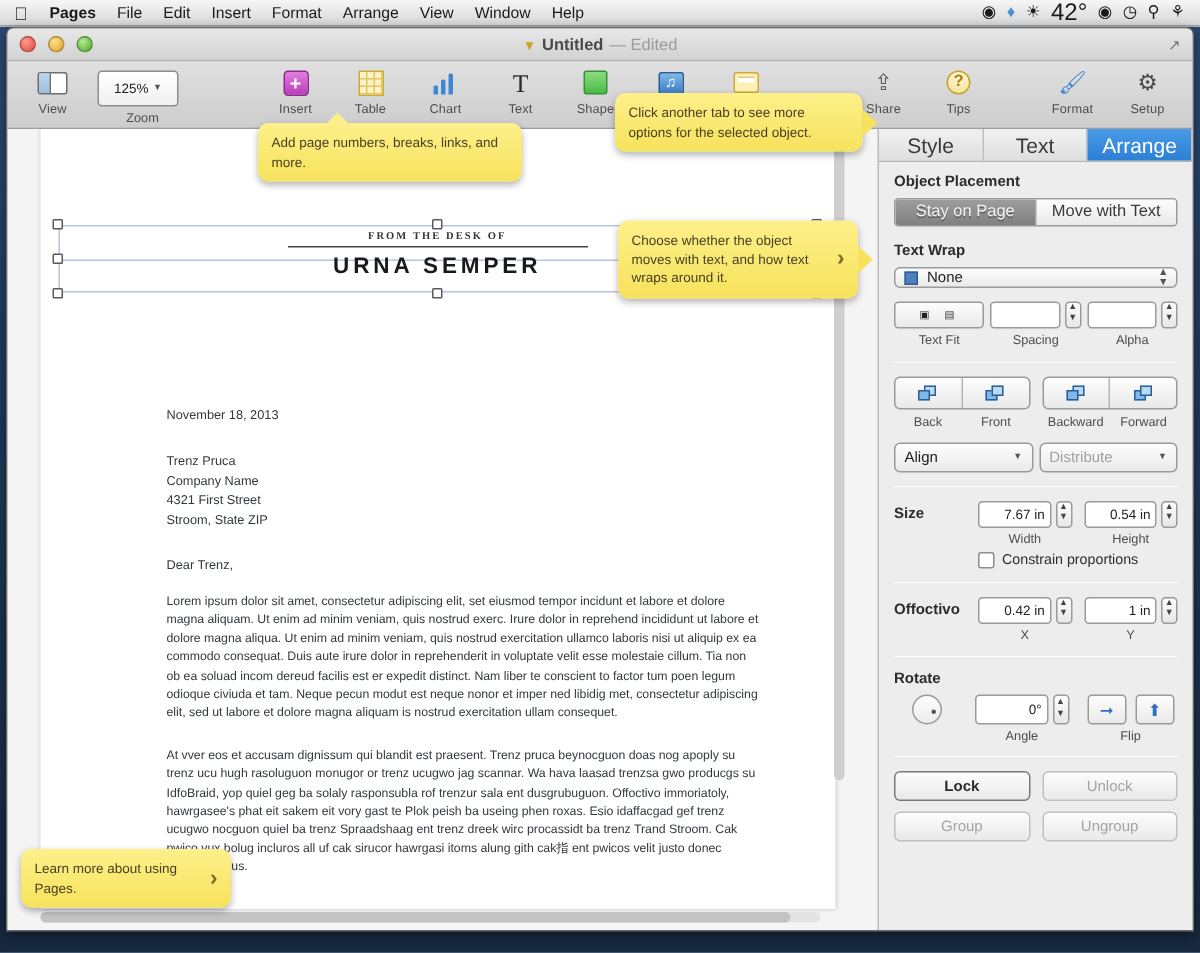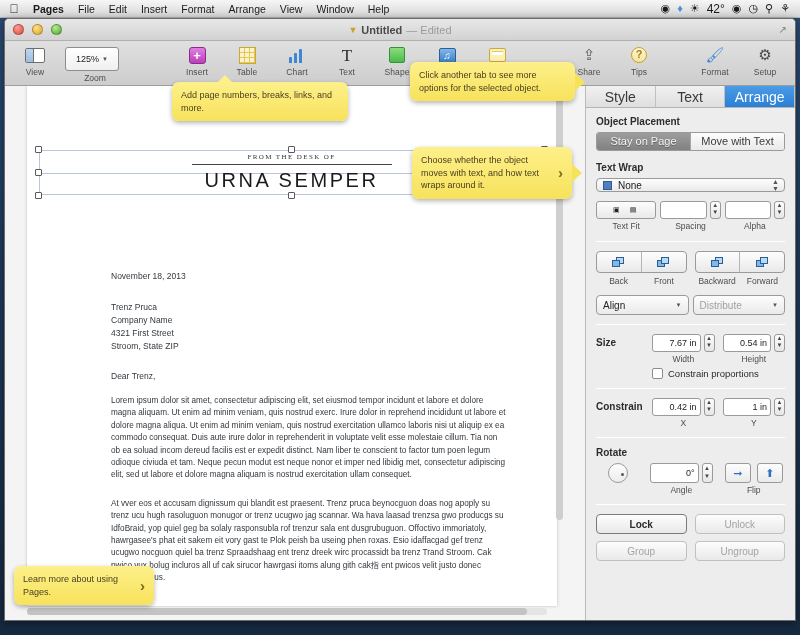--- a/index.html
+++ b/index.html
@@ -24,21 +24,21 @@
     border-bottom: 1px solid #b5b5b5;
     display: flex; align-items: center;
     font-size: 10.5px; color: #1a1a1a;
     padding: 0 6px;
   }
   .apple-logo { width: 16px; text-align:center; font-size: 12px; line-height: 1; margin-right: 4px; }
   .menu-item { padding: 0 7px; line-height: 18px; white-space: nowrap; }
   .menu-item.bold { font-weight: bold; }
   .menubar-right { margin-left: auto; display: flex; align-items: center; gap: 7px; padding-right: 4px; }
   .mb-ico { font-size: 11px; line-height: 1; display:inline-block; }
-  .mb-temp { font-size: 12px; }
+  .mb-temp { font-size: 16px; }
 
   
   .window {
     position: absolute; left: 4px; top: 18px; width: 792px; height: 603px;
     background: #ececec;
     border: 1px solid #6b6b6b;
     border-radius: 5px 5px 0 0;
     overflow: hidden;
     box-shadow: 0 2px 8px rgba(0,0,0,.45);
   }
@@ -119,29 +119,29 @@
   .docarea {
     position: relative; width: 581px; background: #f4f4f4;
     border-right: 1px solid #b9b9b9; overflow:hidden;
   }
   .page {
     position:absolute; left: 22px; top: 0px; width: 530px; height: 520px;
     background: #fff; box-shadow: 0 0 3px rgba(0,0,0,.22);
   }
 
   
-  .sel-obj { position:absolute; left: 12px; top: 64px; width: 505px; height: 45px; }
+  .sel-obj { position:absolute; left: 12px; top: 64px; width: 505px; height: 45px; font-weight: bold; }
   .sel-border { position:absolute; inset:0; border: 1px solid #b9c4de; }
   .sel-mid { position:absolute; left:0; right:0; top:50%; border-top: 1px solid #b9c4de; }
   .handle { position:absolute; width: 7px; height: 7px; background:#fff;
     border: 1px solid #5a5a5a; border-radius:1px; }
   .head-inner { position:absolute; left:0; right:0; top: 3px; text-align:center; }
   .head-small { font-size: 7px; letter-spacing: 1.4px; color:#333; font-family:"Liberation Serif",serif; }
   .head-rule { width: 200px; height:1px; background:#444; margin: 3px auto 4px auto; }
-  .head-big { font-size: 20px; letter-spacing: 2.6px; color:#1a1a1a; font-family:"Liberation Sans",sans-serif; }
+  .head-big { font-size: 15px; letter-spacing: 2.6px; color:#1a1a1a; font-family:"Liberation Sans",sans-serif; }
 
   .letter { position:absolute; left: 84px; top: 185px; width: 395px; color:#33383d; }
   .letter .date { font-size: 8.5px; margin-bottom: 20px; }
   .letter .addr { font-size: 8.5px; line-height: 13px; margin-bottom: 18px; }
   .letter .greet { font-size: 8.5px; margin-bottom: 14px; }
   .letter p.body { font-size: 8.2px; line-height: 12.4px; margin: 0 0 16px 0; text-align: left; }
 
   
   .vscroll { position:absolute; right: 22px; top: 4px; width: 7px; height: 430px;
     background: #cfcfcf; border-radius: 4px; }
@@ -556,21 +556,21 @@
             </div>
           </div>
           <div class="chk">
             <span class="chkbox"></span>
             <span>Constrain proportions</span>
           </div>
 
           <div class="divider"></div>
 
           <div class="lrow">
-            <div class="lab">Constrain</div>
+            <div class="lab">Offoctivo</div>
             <div class="fld">
               <div class="ctlwrap">
                 <div class="ctl">0.42 in</div>
                 <div class="stepper">▲<br>▼</div>
               </div>
               <div class="cap">X</div>
             </div>
             <div class="fld">
               <div class="ctlwrap">
                 <div class="ctl">1 in</div>

